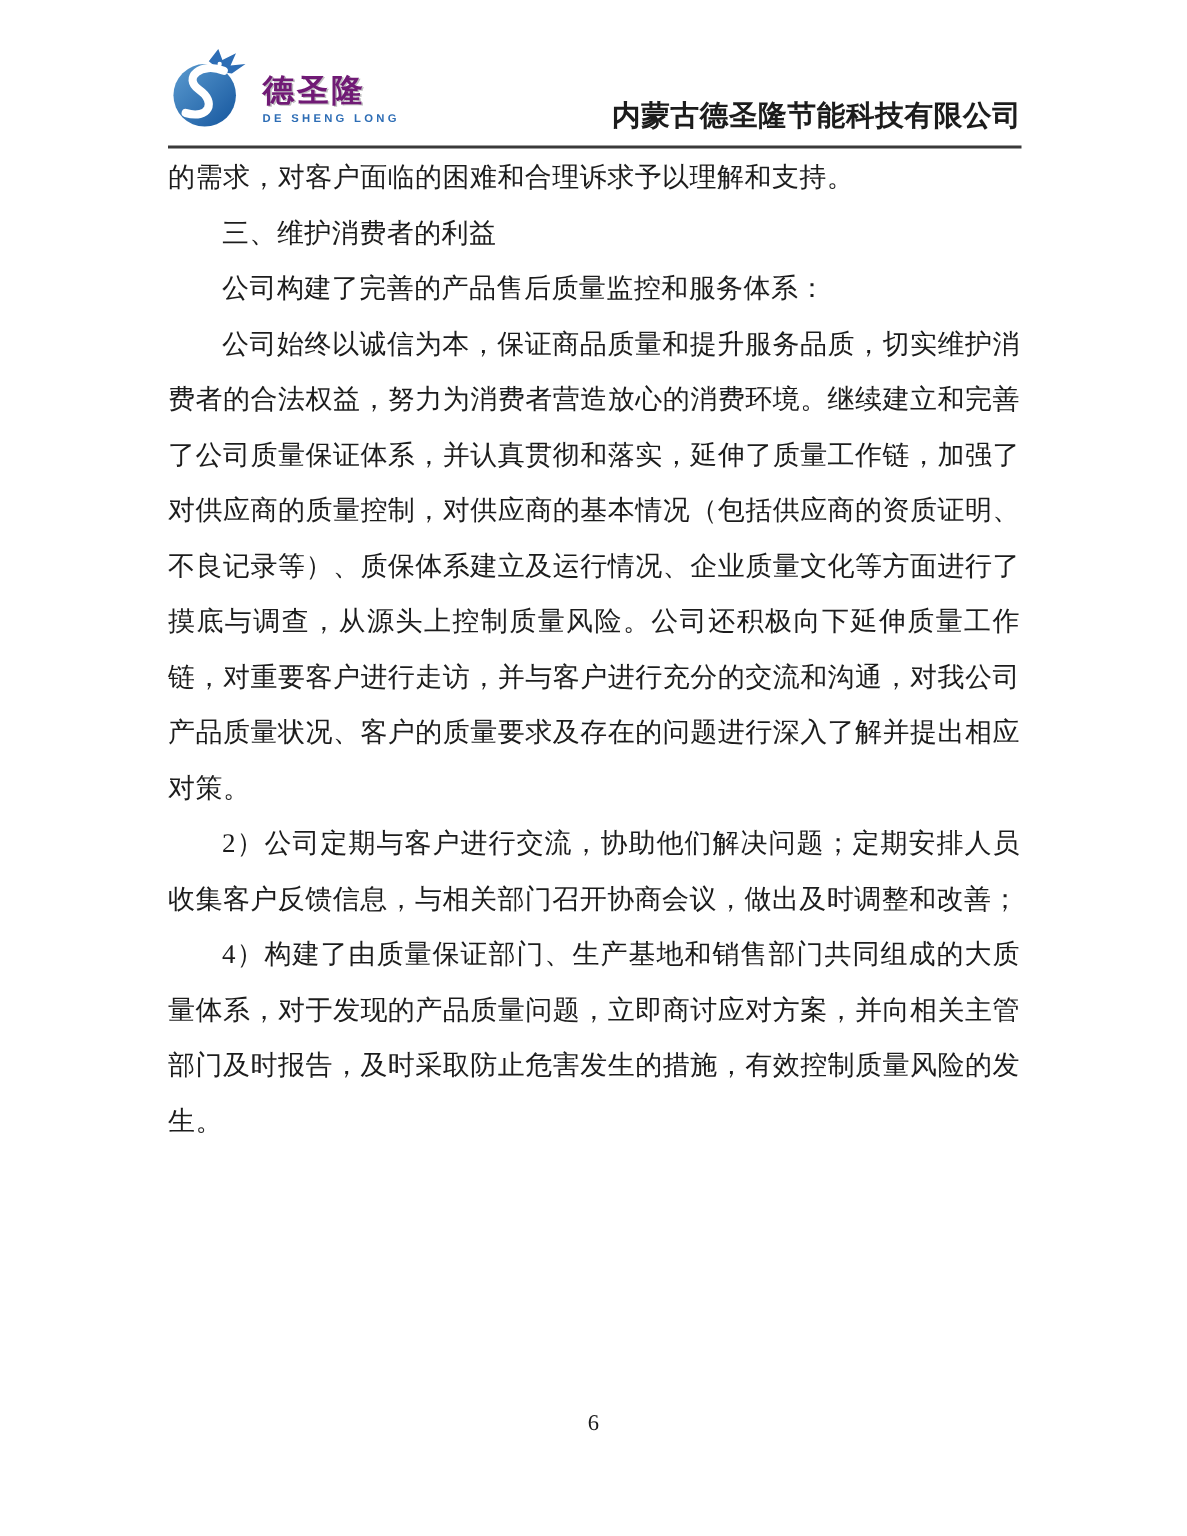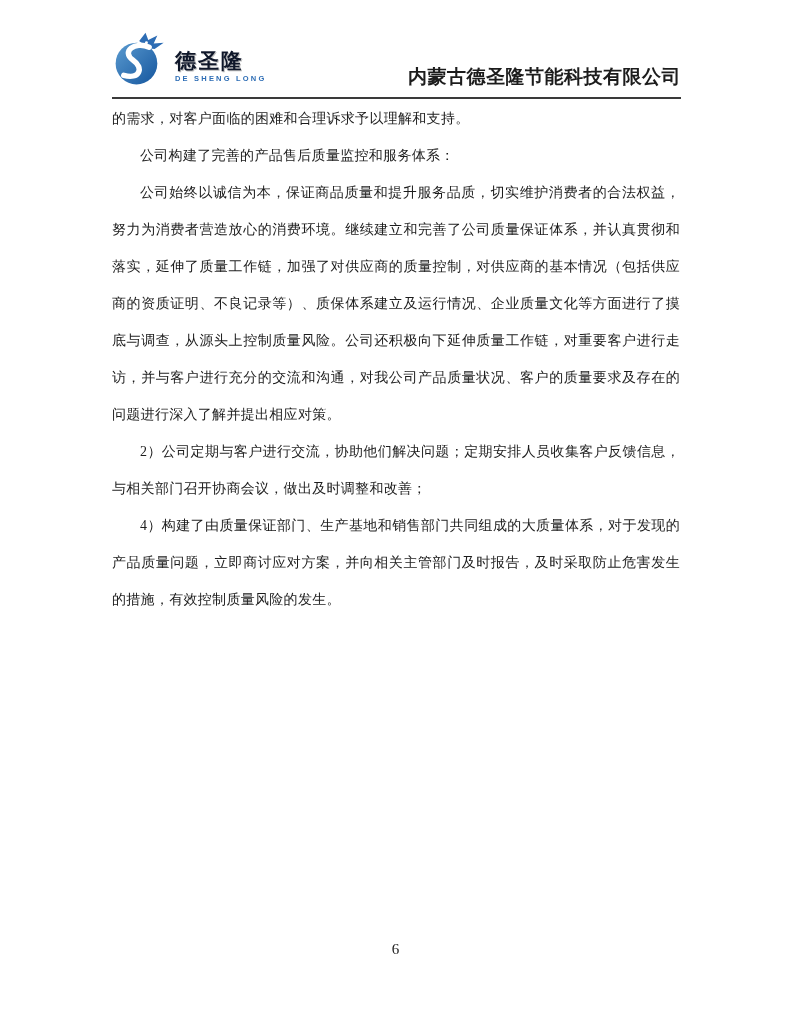--- a/index.html
+++ b/index.html
@@ -28,21 +28,21 @@
     align-items: center;
     gap: 5px;
     align-self: flex-start;
   }
   .logo-mark { width: 58px; height: 58px; display: block; }
   .logo-text { display: flex; flex-direction: column; line-height: 1; padding-top: 14px; }
   .logo-cn {
     font-family: "Liberation Sans", "DejaVu Sans", sans-serif;
     font-weight: bold;
     font-size: 21px;
-    color: #0f172a;
+    color: #701a75;
     letter-spacing: 2px;
     text-shadow: 1px 1px 0 #bfbfbf;
   }
   .logo-en {
     font-family: "Liberation Sans", "DejaVu Sans", sans-serif;
     font-weight: bold;
     font-size: 7.5px;
     color: #2d6db5;
     letter-spacing: 2.2px;
     margin-top: 4px;
@@ -60,21 +60,21 @@
     right: 110px;
     top: 97px;
     border-top: 2px solid #3a3a3a;
     height: 0;
   }
   .doc-body {
     position: absolute;
     left: 112px;
     width: 568px;
     top: 100px;
-    font-size: 14px;
+    font-size: 18px;
     line-height: 37px;
     letter-spacing: 0.3px;
     text-align: justify;
   }
   .doc-body p { margin: 0; text-indent: 2em; }
   .doc-body p.flush { text-indent: 0; }
   .page-number {
     position: absolute;
     left: 0;
     right: 0;
@@ -110,20 +110,21 @@
     </div>
     <div class="company">内蒙古德圣隆节能科技有限公司</div>
   </div>
 
   <div class="rule"></div>
 
   <div class="doc-body">
 
       <p class="flush">的需求，对客户面临的困难和合理诉求予以理解和支持。</p>
 
+      <p class="indent">三、维护消费者的利益</p>
 
       <p class="indent">公司构建了完善的产品售后质量监控和服务体系：</p>
 
       <p class="indent">公司始终以诚信为本，保证商品质量和提升服务品质，切实维护消费者的合法权益，努力为消费者营造放心的消费环境。继续建立和完善了公司质量保证体系，并认真贯彻和落实，延伸了质量工作链，加强了对供应商的质量控制，对供应商的基本情况（包括供应商的资质证明、不良记录等）、质保体系建立及运行情况、企业质量文化等方面进行了摸底与调查，从源头上控制质量风险。公司还积极向下延伸质量工作链，对重要客户进行走访，并与客户进行充分的交流和沟通，对我公司产品质量状况、客户的质量要求及存在的问题进行深入了解并提出相应对策。</p>
 
 
 
       <p class="indent">2）公司定期与客户进行交流，协助他们解决问题；定期安排人员收集客户反馈信息，与相关部门召开协商会议，做出及时调整和改善；</p>
 
       <p class="indent">4）构建了由质量保证部门、生产基地和销售部门共同组成的大质量体系，对于发现的产品质量问题，立即商讨应对方案，并向相关主管部门及时报告，及时采取防止危害发生的措施，有效控制质量风险的发生。</p>

